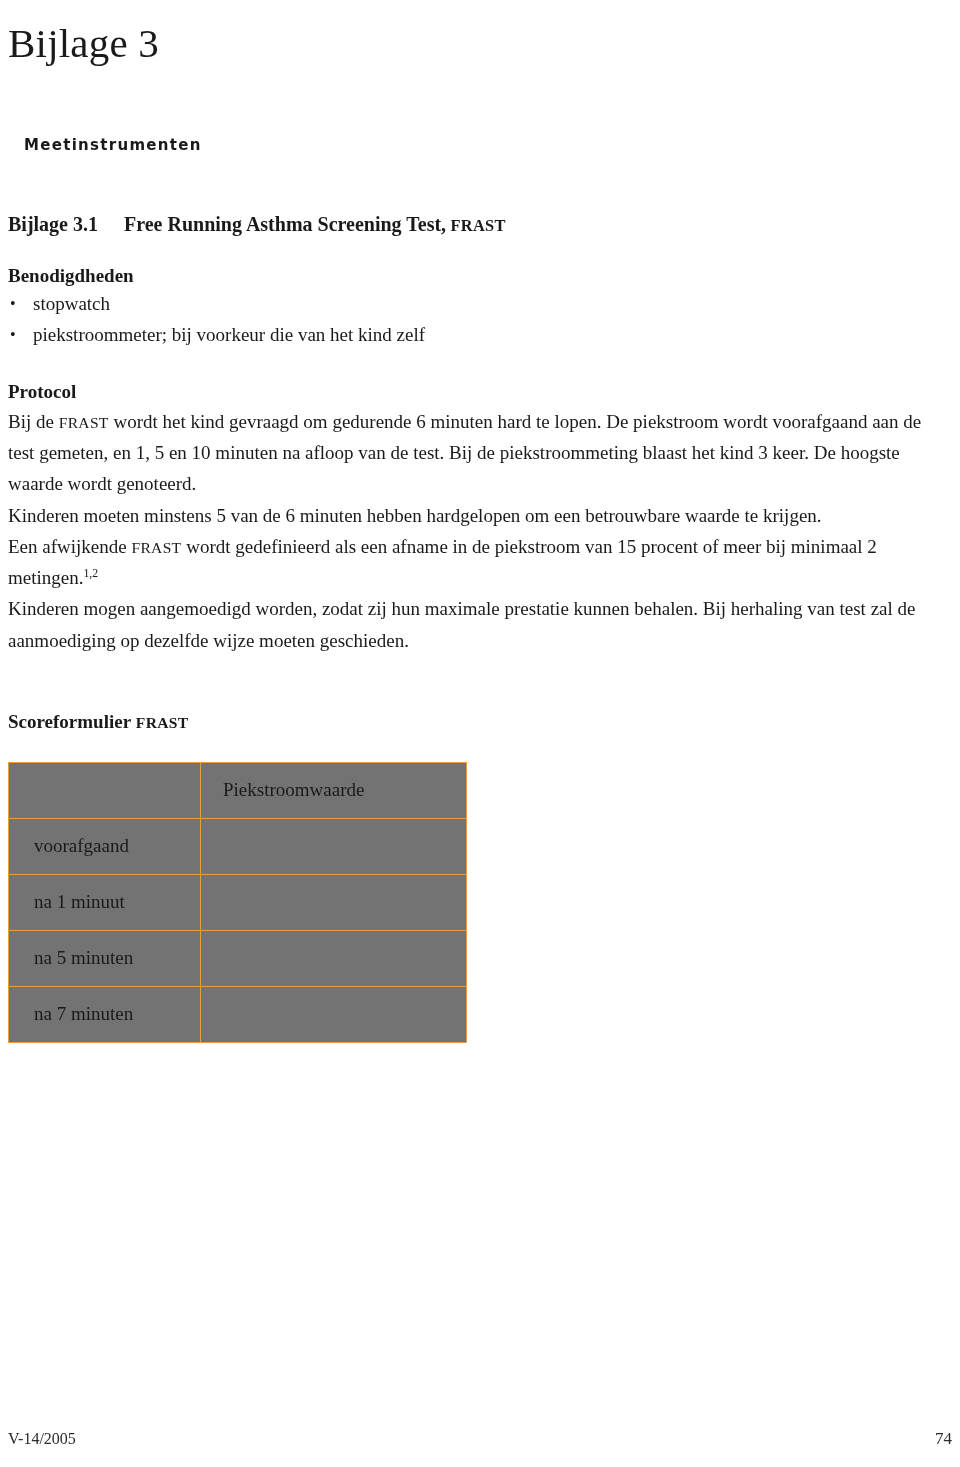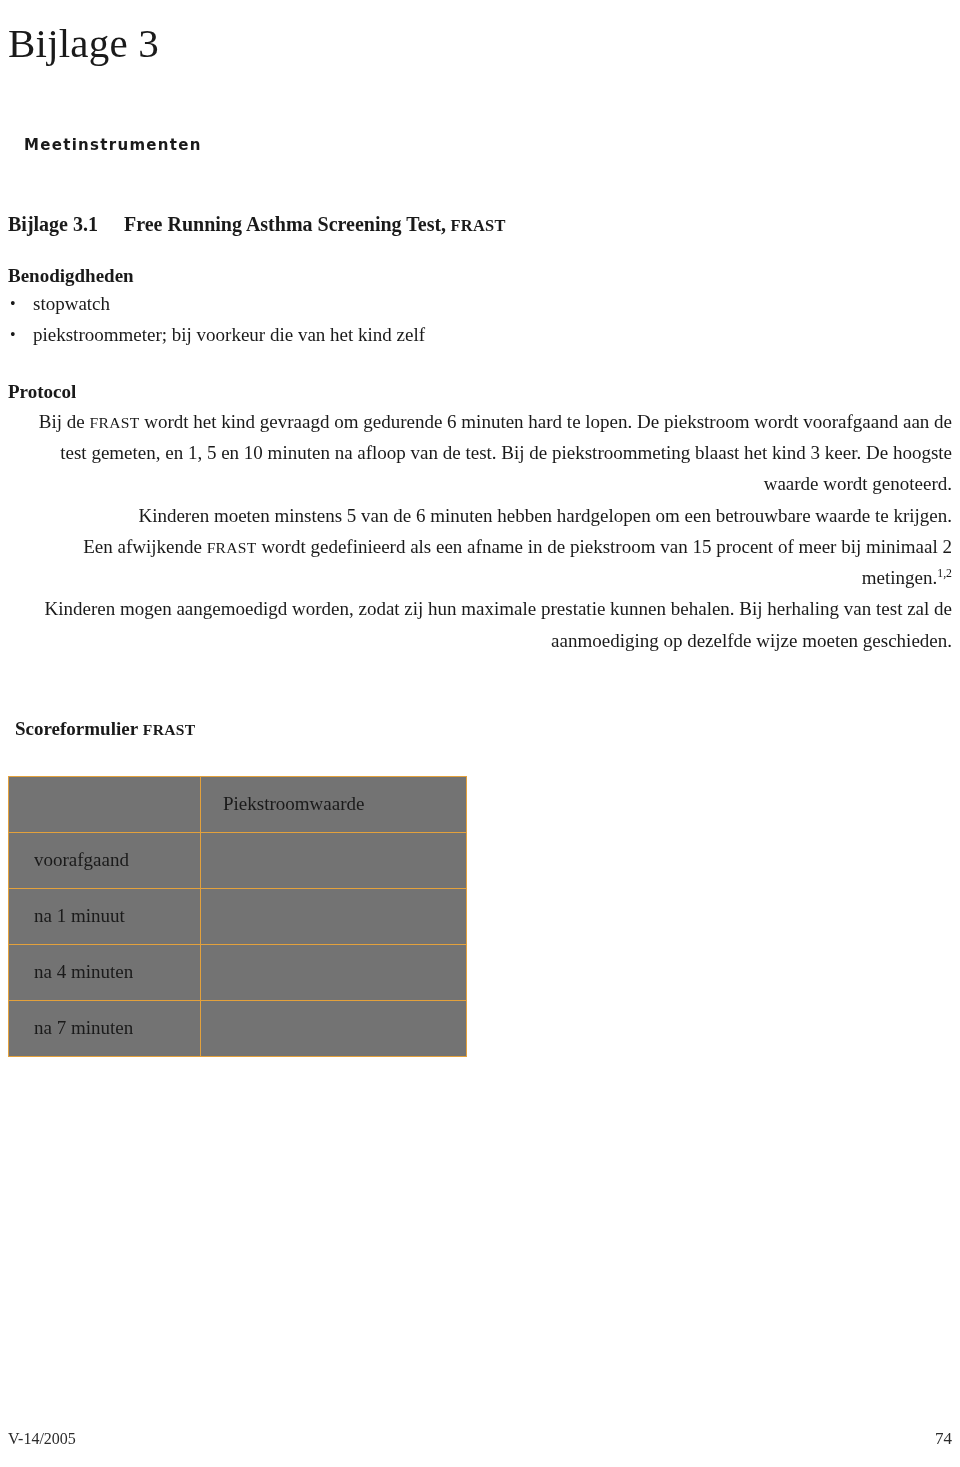--- a/index.html
+++ b/index.html
@@ -104,39 +104,39 @@
     top: 0;
     font-size: 16px;
     line-height: 1.85;
   }
 
   
   .body-para {
     font-size: 19px;
     line-height: 1.645;
     margin: 0;
-    text-align: right;
+    text-align: left;
   }
   .body-para.first {
     padding-top: 1px;
   }
   .body-para.spaced {
     padding-top: 0px;
   }
   sup.ref {
     font-size: 0.62em;
     vertical-align: super;
     line-height: 0;
   }
 
   
   .score-head {
     font-size: 19px;
     font-weight: 700;
-    margin: 7px;
+    margin: 0;
     padding-top: 54px;
     line-height: 1.3;
   }
 
   
   .score-table-wrap {
     padding-top: 27px;
   }
   table.score-table {
     border-collapse: collapse;
@@ -219,21 +219,21 @@
           </tr>
           <tr>
             <td class="col-label" style="border-color: rgb(227, 161, 60);">voorafgaand</td>
             <td class="col-value" style="border-color: rgb(227, 161, 60);"></td>
           </tr>
           <tr>
             <td class="col-label" style="border-color: rgb(227, 161, 60);">na 1 minuut</td>
             <td class="col-value" style="border-color: rgb(227, 161, 60);"></td>
           </tr>
           <tr>
-            <td class="col-label" style="border-color: rgb(227, 161, 60);">na 4 minuten</td>
+            <td class="col-label" style="border-color: rgb(227, 161, 60);">na 5 minuten</td>
             <td class="col-value" style="border-color: rgb(227, 161, 60);"></td>
           </tr>
           <tr>
             <td class="col-label" style="border-color: rgb(227, 161, 60);">na 7 minuten</td>
             <td class="col-value" style="border-color: rgb(227, 161, 60);"></td>
           </tr>
         </tbody>
       </table>
     </div>
 

